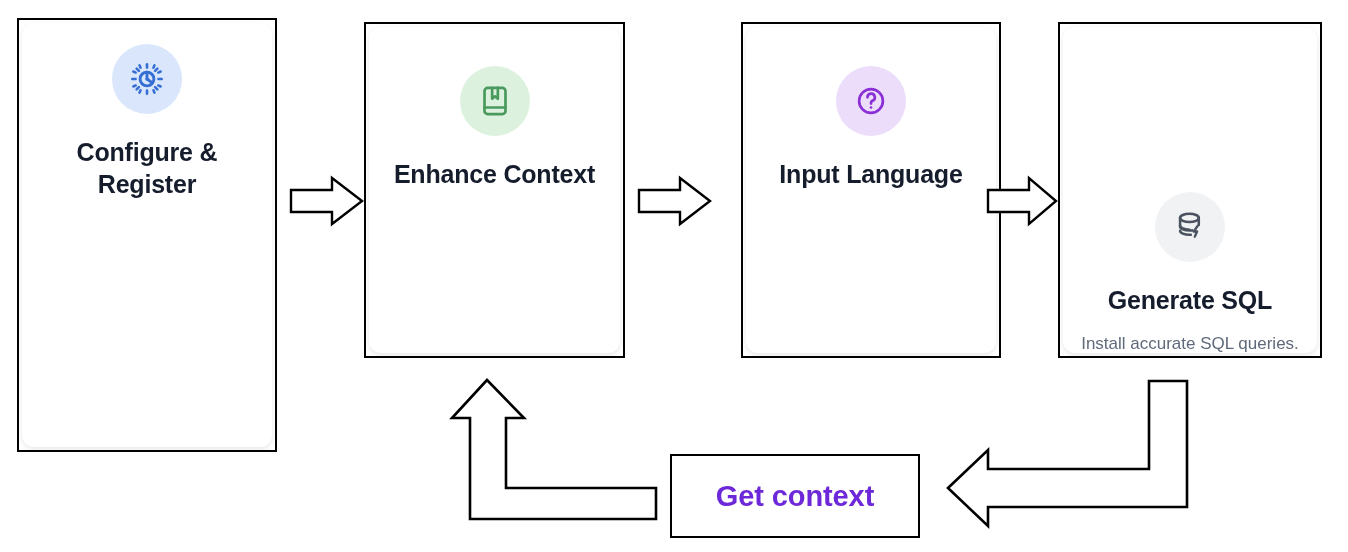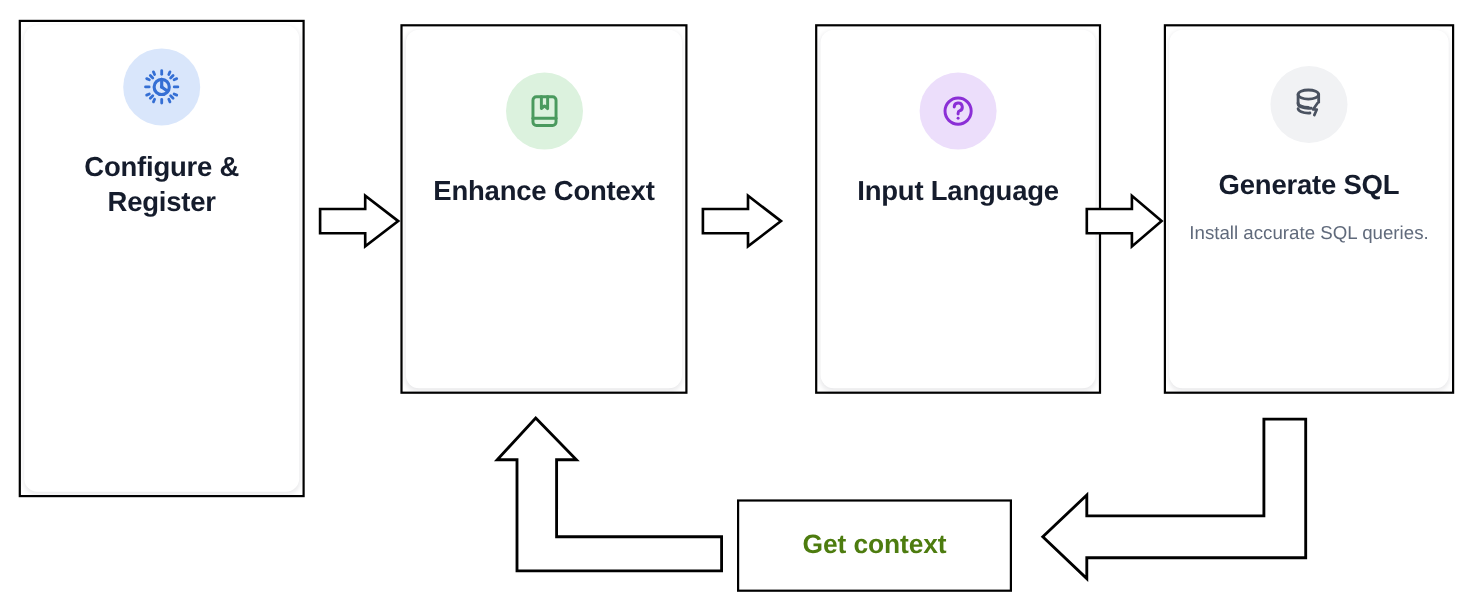--- a/index.html
+++ b/index.html
@@ -104,23 +104,23 @@
   .ctx-box {
     position: absolute;
     box-sizing: border-box;
     border: 2.4px solid #000000;
     background: #ffffff;
     display: flex;
     align-items: center;
     justify-content: center;
   }
   .ctx-label {
-    font-size: 24px;
+    font-size: 29px;
     font-weight: bold;
-    color: #4d7c0f;
+    color: #6d28d9;
     letter-spacing: -0.1px;
   }
 </style>
 </head>
 <body>
 
 <div id="canvas">
 
   <div class="card" style="left:17px; top:18px; width:260px; height:434px;">
     <div class="card-inner"></div>
@@ -183,21 +183,21 @@
             <circle cx="12" cy="16.6" r="0.95" fill="#8b2fd6" stroke="none"></circle>
           </g>
         </svg>
       </div>
       <div class="card-title">Input Language</div>
     </div>
   </div>
 
   <div class="card" style="left:1058px; top:22px; width:264px; height:336px;">
     <div class="card-inner"></div>
-    <div class="card-content" style="padding-top:36px;">
+    <div class="card-content" style="padding-top:36px;justify-content:flex-end;">
       <div class="icon-circle" style="background:#f1f2f4;">
         <svg width="34" height="34" viewBox="0 0 24 24">
           <g fill="none" stroke="#4a5260" stroke-width="1.8" stroke-linecap="round" stroke-linejoin="round">
             <ellipse cx="11.6" cy="5.6" rx="6.6" ry="2.9"></ellipse>
             <path d="M5 5.6 V11.6 c0 1.6 3 2.9 6.6 2.9 c0.6 0 1.2 -0.04 1.8 -0.1"></path>
             <path d="M5 11.0 c0 1.6 3 2.9 6.6 2.9"></path>
             <path d="M18.2 5.6 V10.6"></path>
             <path d="M5 14.6 c0 1.6 3 2.9 6.6 2.9 c0.3 0 0.7 -0.01 1.0 -0.03"></path>
             <path d="M17.4 11.2 L14.6 15.2 L17.0 15.2 L15.4 18.8" stroke-width="1.7"></path>
           </g>

